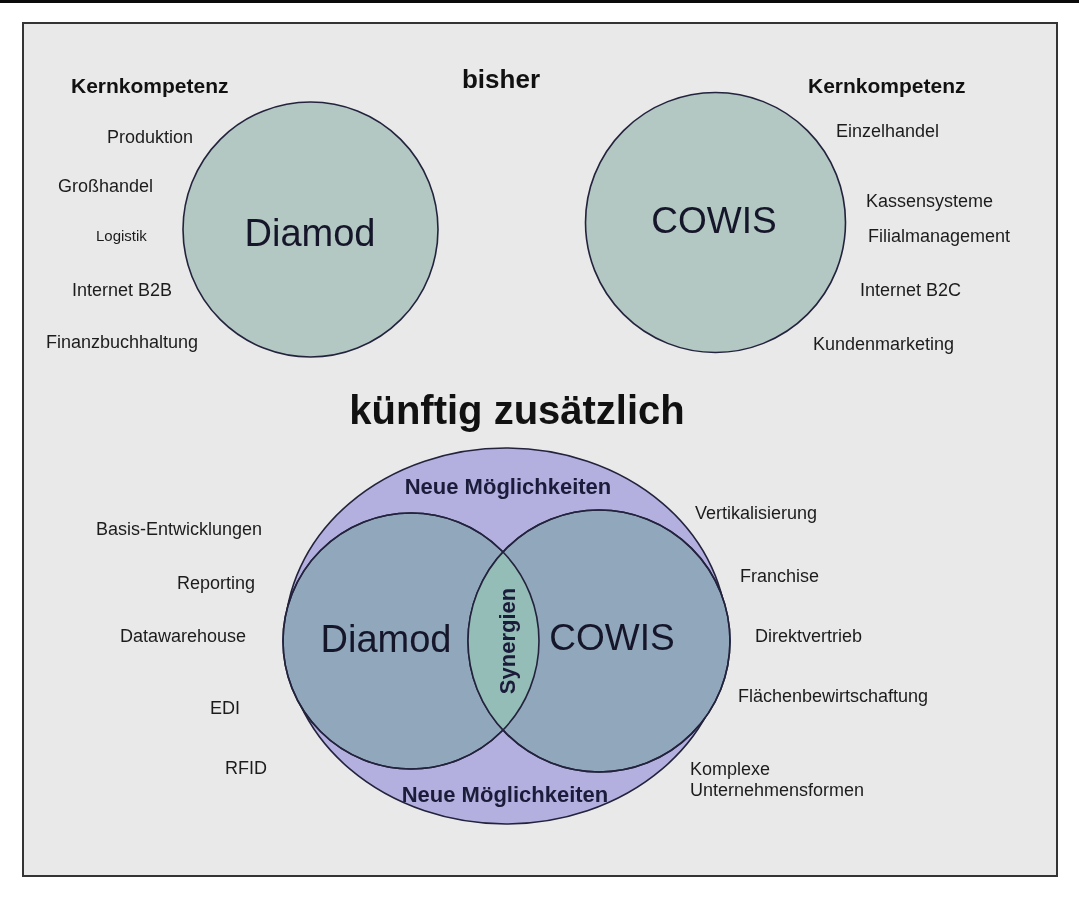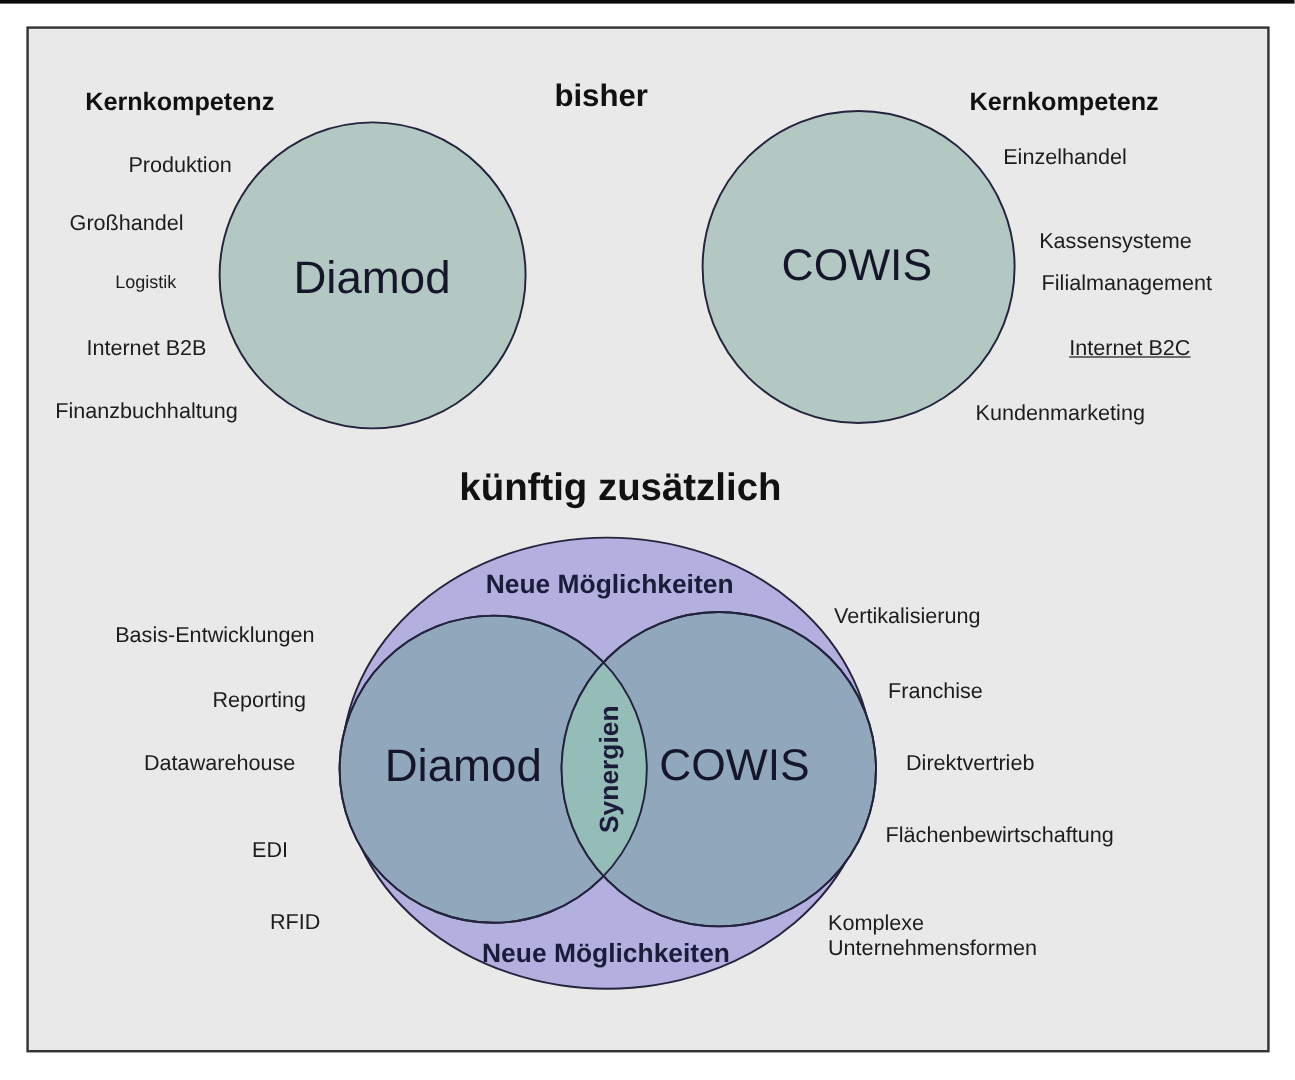--- a/index.html
+++ b/index.html
@@ -9,21 +9,21 @@
   }
   .topline{position:absolute;left:0;top:0;width:1079px;height:3px;background:#0a0a0a;}
   .frame{
     position:absolute;left:22px;top:22px;width:1032px;height:851px;
     background:#e9e9e9;border:2px solid #343434;
   }
   .lbl{position:absolute;line-height:1.05;white-space:nowrap;font-size:18px;color:#1c1c1c;}
   .heading{font-weight:bold;font-size:21px;color:#111111;}
   .title{position:absolute;transform:translateX(-50%);font-weight:bold;color:#111111;white-space:nowrap;}
   .bisher{font-size:26px;}
-  .kuenftig{font-size:32px;}
+  .kuenftig{font-size:40px;}
   .circle-label{position:absolute;transform:translate(-50%,-50%);color:#16162a;white-space:nowrap;}
   .venn-label{position:absolute;transform:translate(-50%,-50%);font-weight:bold;font-size:22px;color:#1b1b3a;white-space:nowrap;}
   .syn{transform:translate(-50%,-50%) rotate(-90deg);}
   .tiny{font-size:15px;}
   .wrap2{white-space:normal;width:200px;line-height:1.18;}
   svg{position:absolute;left:0;top:0;}
   .venn-shape{stroke:#23233d;stroke-width:1.6;}
 </style>
 </head>
 <body>
@@ -61,21 +61,21 @@
   <div class="lbl" style="left:72px;top:281px;">Internet B2B</div>
   <div class="lbl" style="left:46px;top:333px;">Finanzbuchhaltung</div>
 
   <div class="circle-label" style="left:310px;top:233px;font-size:38px;">Diamod</div>
   <div class="circle-label" style="left:714px;top:221px;font-size:37px;">COWIS</div>
 
   <div class="lbl heading" style="left:808px;top:75px;">Kernkompetenz</div>
   <div class="lbl" style="left:836px;top:122px;">Einzelhandel</div>
   <div class="lbl" style="left:866px;top:192px;">Kassensysteme</div>
   <div class="lbl" style="left:868px;top:227px;">Filialmanagement</div>
-  <div class="lbl" style="left:891px;top:281px;text-decoration:underline;">Internet B2C</div>
+  <div class="lbl" style="left:860px;top:281px;">Internet B2C</div>
   <div class="lbl" style="left:813px;top:335px;">Kundenmarketing</div>
 
   <div class="title kuenftig" style="left:517px;top:388px;">künftig zusätzlich</div>
 
   <div class="venn-label" style="left:508px;top:487px;">Neue Möglichkeiten</div>
   <div class="venn-label" style="left:505px;top:795px;">Neue Möglichkeiten</div>
 
   <div class="circle-label" style="left:386px;top:639px;font-size:38px;">Diamod</div>
   <div class="circle-label" style="left:612px;top:638px;font-size:37px;">COWIS</div>
   <div class="venn-label syn" style="left:508px;top:641px;">Synergien</div>

